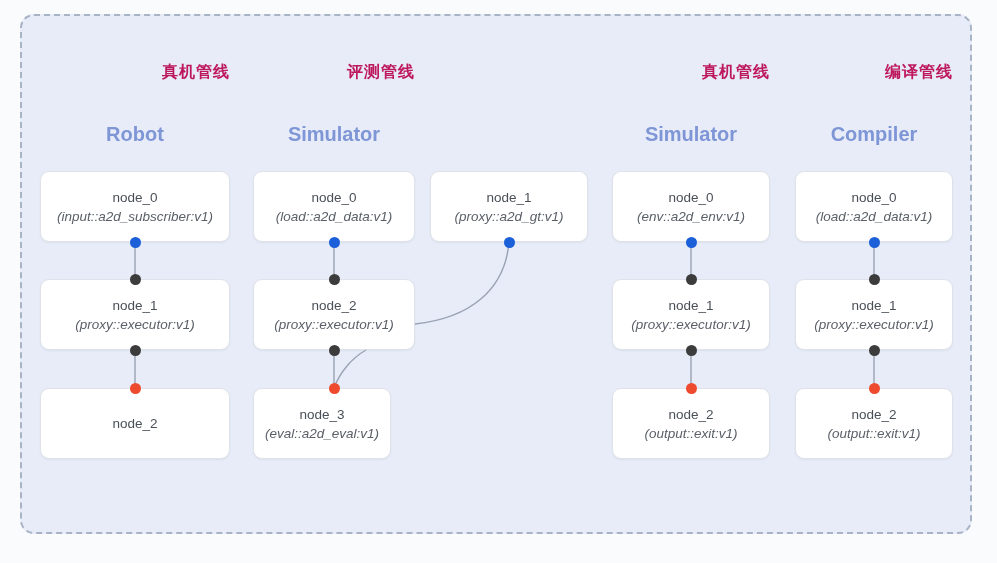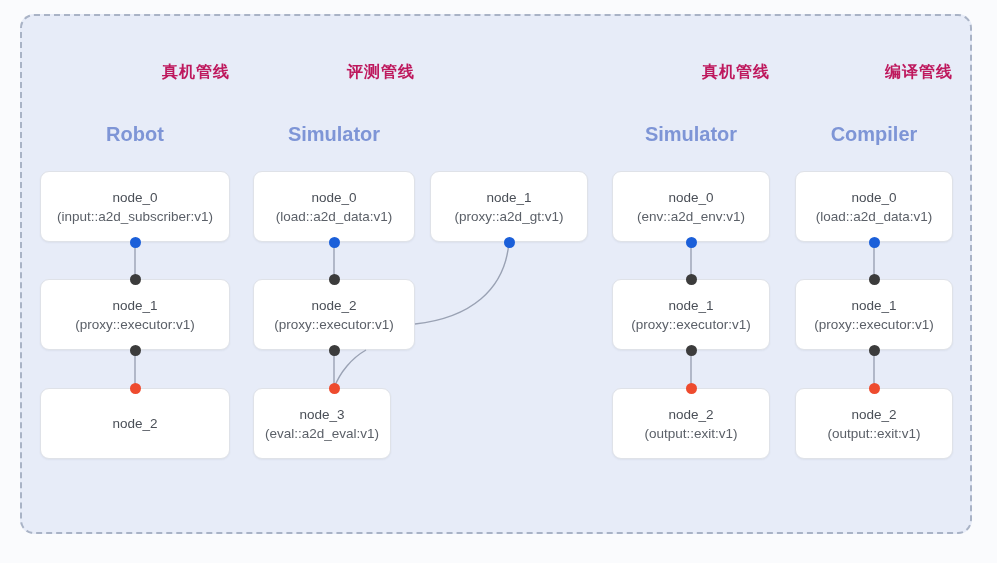--- a/index.html
+++ b/index.html
@@ -90,20 +90,21 @@
     font-size: 13.5px;
     color: #4a4f57;
     line-height: 19px;
     white-space: nowrap;
   }
   .node-type {
     font-size: 13.5px;
     color: #5b6068;
     line-height: 19px;
     white-space: nowrap;
+    font-style: italic;
   }
 
   
   .port {
     position: absolute;
     width: 11px;
     height: 11px;
     border-radius: 50%;
     margin-left: -5.5px;
     margin-top: -5.5px;

